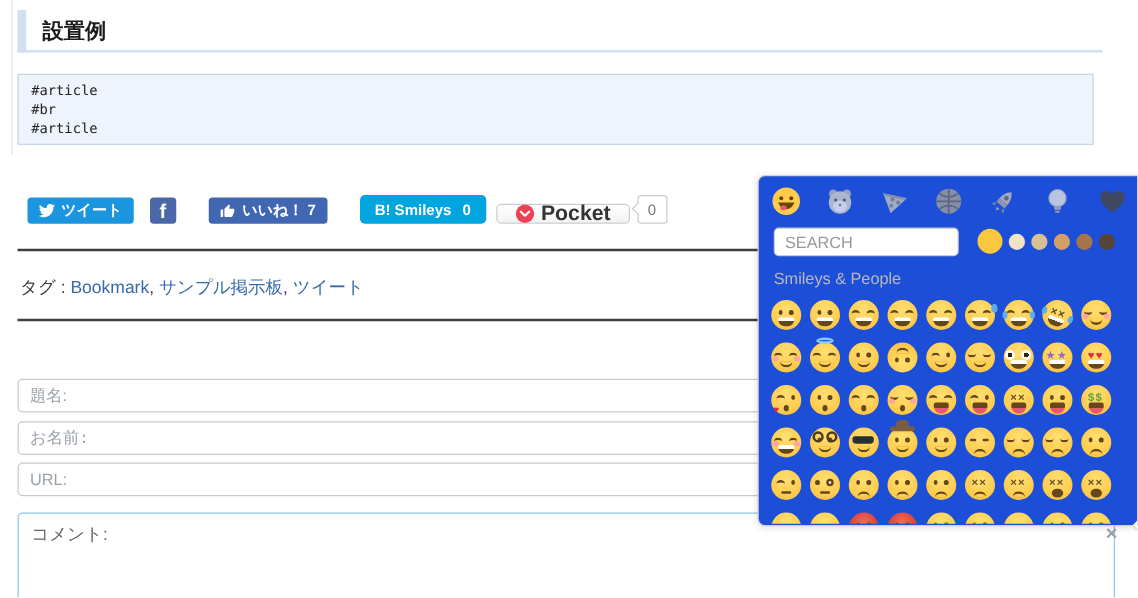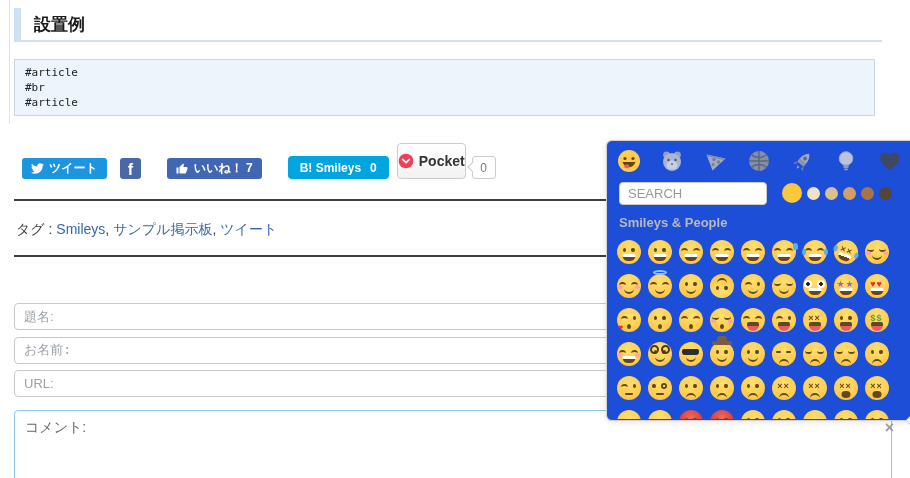--- a/index.html
+++ b/index.html
@@ -24,23 +24,23 @@
   .share{position:absolute;left:22px;top:154px;height:25px;display:flex;align-items:flex-end;}
   .btn-tweet{display:flex;align-items:center;gap:5px;height:21px;padding:0 9px;border-radius:3px;
              background:var(--twitter);color:#fff;font-size:12px;font-weight:bold;}
   .fb-sq{width:21px;height:21px;border-radius:3px;background:var(--fbicon);color:#fff;
          font-weight:bold;font-size:16px;display:flex;align-items:flex-end;justify-content:center;
          line-height:19px;margin-left:13px;}
   .btn-like{display:flex;align-items:center;gap:6px;height:21px;padding:0 9px;border-radius:3px;
             background:var(--fb);color:#fff;font-size:12px;font-weight:bold;margin-left:26px;}
   .btn-hatena{display:flex;align-items:center;gap:9px;height:23px;padding:0 12px;border-radius:4px;
               background:var(--hatena);color:#fff;font-size:12px;font-weight:bold;margin-left:26px;}
-  .btn-pocket{display:flex;align-items:center;gap:5px;height:36px;padding:0 0;border-radius:4px;
+  .btn-pocket{display:flex;align-items:center;gap:5px;height:16px;padding:0 14px;border-radius:4px;
               background:linear-gradient(#ffffff,#f2f2f2);border:1px solid #c8cdd2;
-              color:#333;font-size:14px;font-weight:bold;margin-left:8px;box-sizing:border-box;}
+              color:#333;font-size:17px;font-weight:bold;margin-left:8px;box-sizing:border-box;}
   .pocket-count{position:relative;width:22px;height:21px;margin-left:6px;border:1px solid #ccc;border-radius:3px;
                 background:#fff;color:#777;font-size:12px;display:flex;align-items:center;justify-content:center;}
   .pocket-count::before{content:"";position:absolute;left:-4px;top:6px;width:7px;height:7px;background:#fff;
                 border-left:1px solid #ccc;border-bottom:1px solid #ccc;transform:rotate(45deg);}
 
   
   .hr{position:absolute;left:14px;width:868px;border-top:2px solid var(--hr);}
   .hr1{top:199px;} .hr2{top:255px;}
   .tags{position:absolute;left:16px;top:221px;font-size:14px;color:#3c3c3c;}
   .tags a{color:var(--link);text-decoration:none;}
@@ -69,21 +69,21 @@
   .tab{width:24px;height:24px;}
   .tab svg{width:24px;height:24px;display:block;}
   .tab.gray svg{filter:grayscale(1);opacity:.8;}
   .srow{position:absolute;top:40px;left:12px;right:8px;height:24px;display:flex;align-items:center;}
   .search{width:148px;height:23px;box-sizing:border-box;border:1px solid #ccc;border-radius:4px;
           padding:0 8px;font-size:13px;color:#444;font-family:inherit;outline:none;}
   .search::placeholder{color:#999;}
   .tones{display:flex;align-items:center;gap:5px;margin-left:15px;}
   .tone{width:13px;height:13px;border-radius:50%;}
   .tone.sel{width:20px;height:20px;}
-  .sect{position:absolute;top:74px;left:12px;font-size:13px;color:#b9b9b9;font-weight:bold;}
+  .sect{position:absolute;top:74px;left:12px;font-size:13px;color:#b9b9b9;}
   .escroll{position:absolute;top:94px;left:6px;width:280px;bottom:1px;overflow:hidden;}
   .erow{display:flex;height:34px;}
   .ecell{width:31px;height:34px;display:flex;align-items:center;justify-content:center;}
 
   
   .sb{position:absolute;top:66px;right:2px;bottom:2px;width:15px;background:#fafafa;
       border-left:1px solid #ececec;}
   .sb .chev{position:absolute;left:4px;width:6px;height:6px;
             border-left:2px solid #858585;border-top:2px solid #858585;}
   .sb .up{top:6px;transform:rotate(45deg);}
@@ -202,21 +202,21 @@
     </button>
     <div class="pocket-count">
       <span>0</span>
     </div>
   </div>
 
   <div class="hr hr1"></div>
 
   <div class="tags">
     <span>タグ :</span>
-    <a href="#">Smileys</a><span>, </span><a href="#">サンプル掲示板</a><span>, </span><a href="#">ツイート</a>
+    <a href="#">Bookmark</a><span>, </span><a href="#">サンプル掲示板</a><span>, </span><a href="#">ツイート</a>
   </div>
 
   <div class="hr hr2"></div>
 
   <input class="tin in-subject" placeholder="題名:" style="">
   <input class="tin in-name" placeholder="お名前:" style="">
   <input class="tin in-url" placeholder="URL:" style="">
   <textarea class="tarea" placeholder="コメント:" style=""></textarea>
   <button class="close-x">×</button>
 

